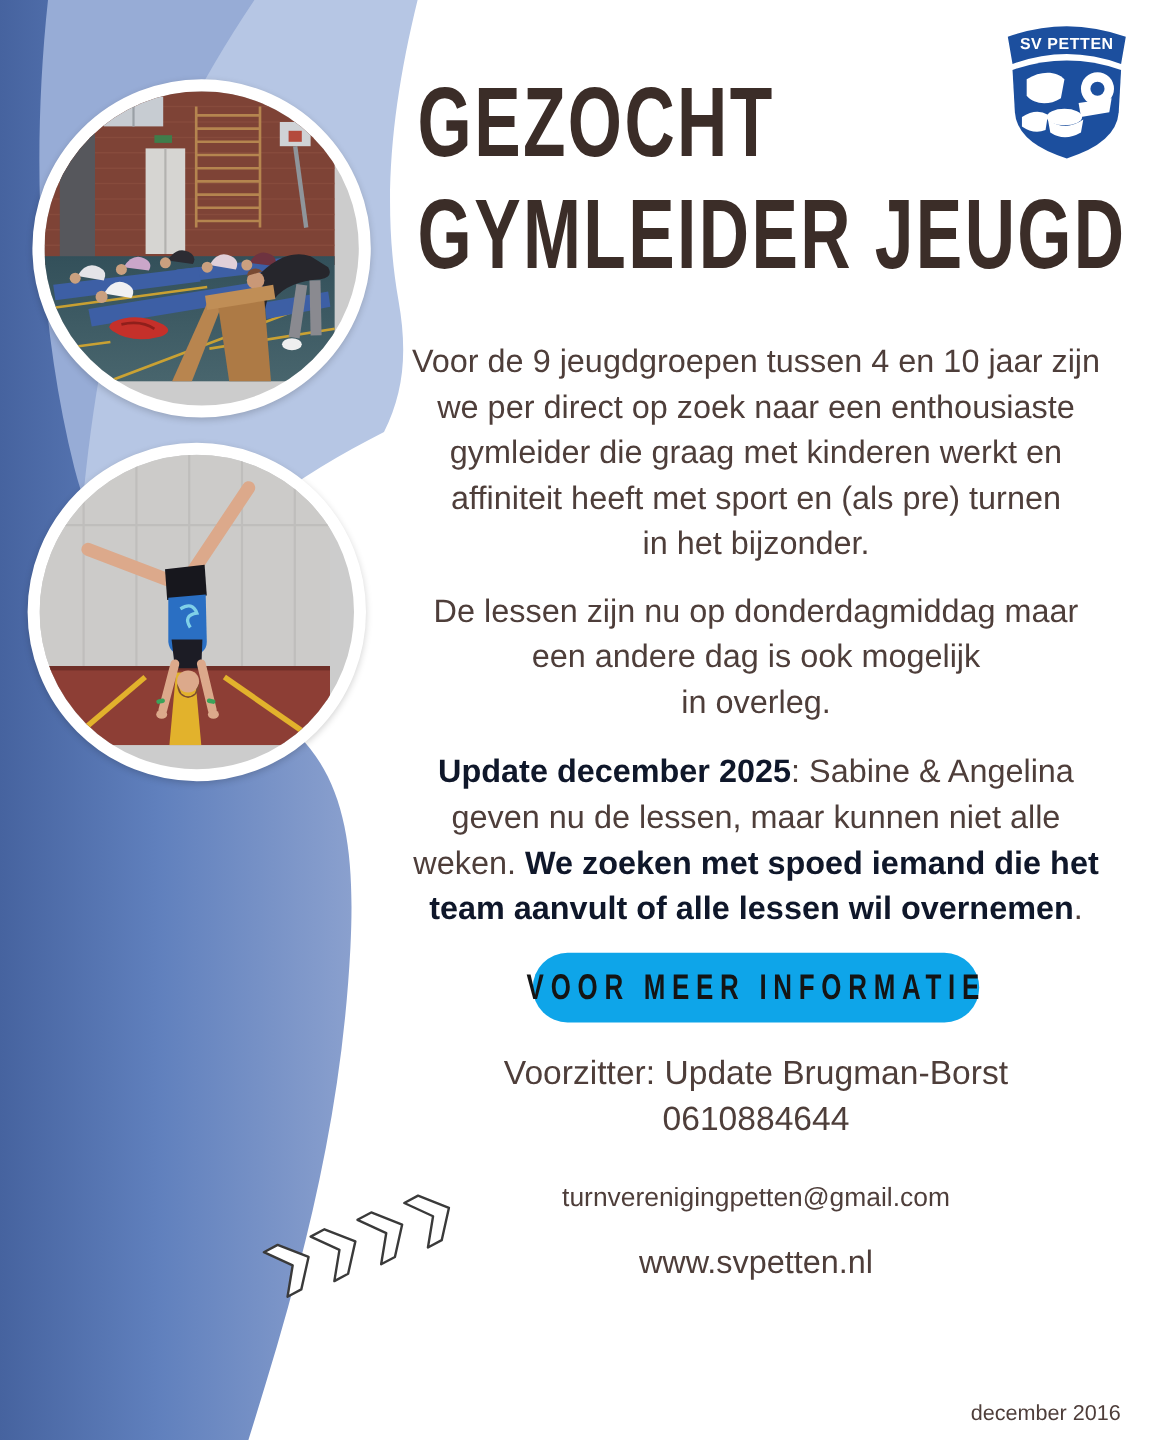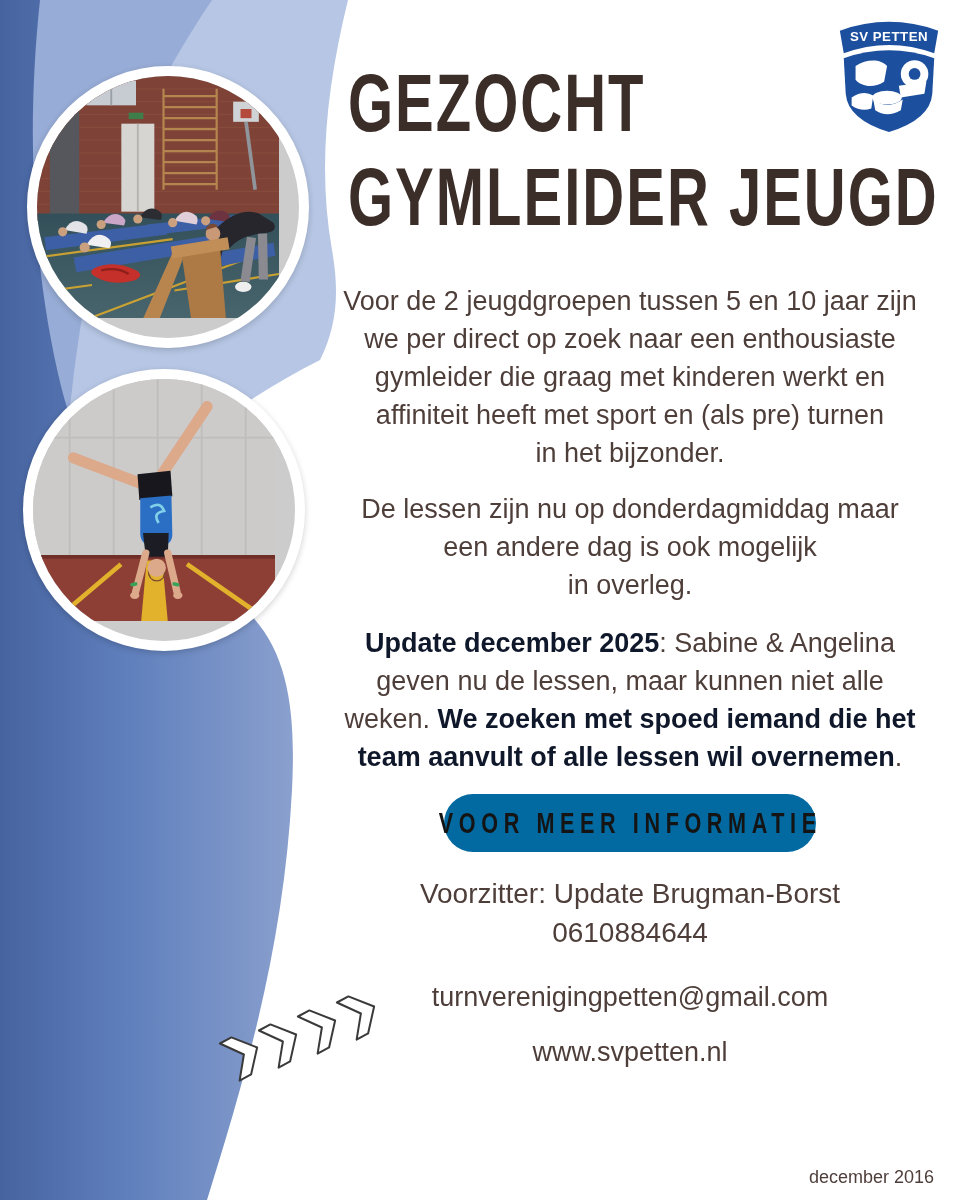--- a/index.html
+++ b/index.html
@@ -42,30 +42,30 @@
   }
   .content p{margin:0;white-space:pre-line;}
   .p2{margin-top:18px !important;}
   .p3{margin-top:26px !important;}
   .p-update{margin-top:20px !important;}
   .p-update b{color:#0f172a;}
 
   .cta-pill{
     display:flex;align-items:center;justify-content:center;
     width:372px;height:58px;margin:18px auto 0 auto;
-    background:#0369a1;border-radius:29px;
+    background:#0ea5e9;border-radius:29px;
   }
   .cta-pill span{
     font-weight:700;font-size:27px;letter-spacing:7px;color:#141414;
     transform:scale(0.8,1.1);white-space:nowrap;
   }
 
   .contact{margin-top:22px;font-size:28px;line-height:39px;}
   .contact p{margin:0;}
-  .email{margin-top:26px !important;font-size:27px;}
+  .email{margin-top:26px !important;font-size:22px;}
   .website{margin-top:16px !important;font-size:27px;}
 
   .chevrons{position:absolute;left:213px;top:983px;width:175px;height:112px;}
 
   .footer-date{
     position:absolute;right:26px;bottom:12px;
     font-size:18px;color:#4e3e3a;
   }
 </style>
 </head>
@@ -234,21 +234,21 @@
     </g>
     <circle cx="86" cy="68" r="6" fill="#1c4f9e"></circle>
   </svg>
 
   <h1 class="title">
     <span>GEZOCHT</span>
     <span>GYMLEIDER JEUGD</span>
   </h1>
 
   <div class="content">
-    <p class="p1">Voor de 2 jeugdgroepen tussen 5 en 10 jaar zijn
+    <p class="p1">Voor de 9 jeugdgroepen tussen 4 en 10 jaar zijn
 we per direct op zoek naar een enthousiaste
 gymleider die graag met kinderen werkt en
 affiniteit heeft met sport en (als pre) turnen
 in het bijzonder.</p>
     <p class="p2">De lessen zijn nu op donderdagmiddag maar
 een andere dag is ook mogelijk
 in overleg.</p>
     <p class="p-update"><b>Update december 2025</b><span>: Sabine &amp; Angelina
 geven nu de lessen, maar kunnen niet alle
 weken. </span><b>We zoeken met spoed iemand die het

